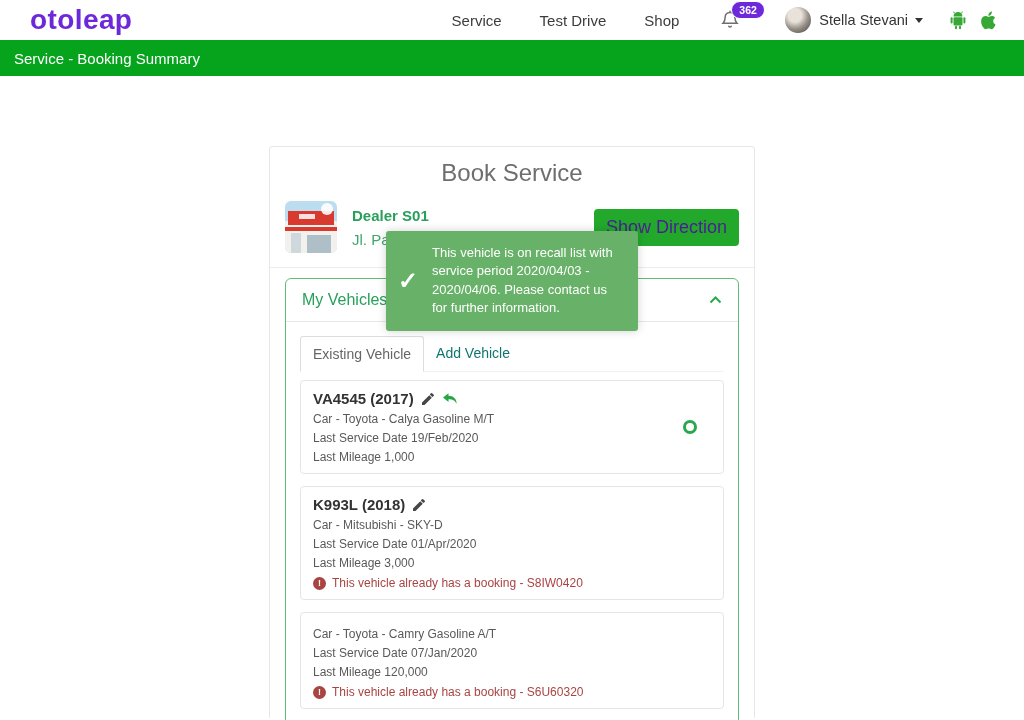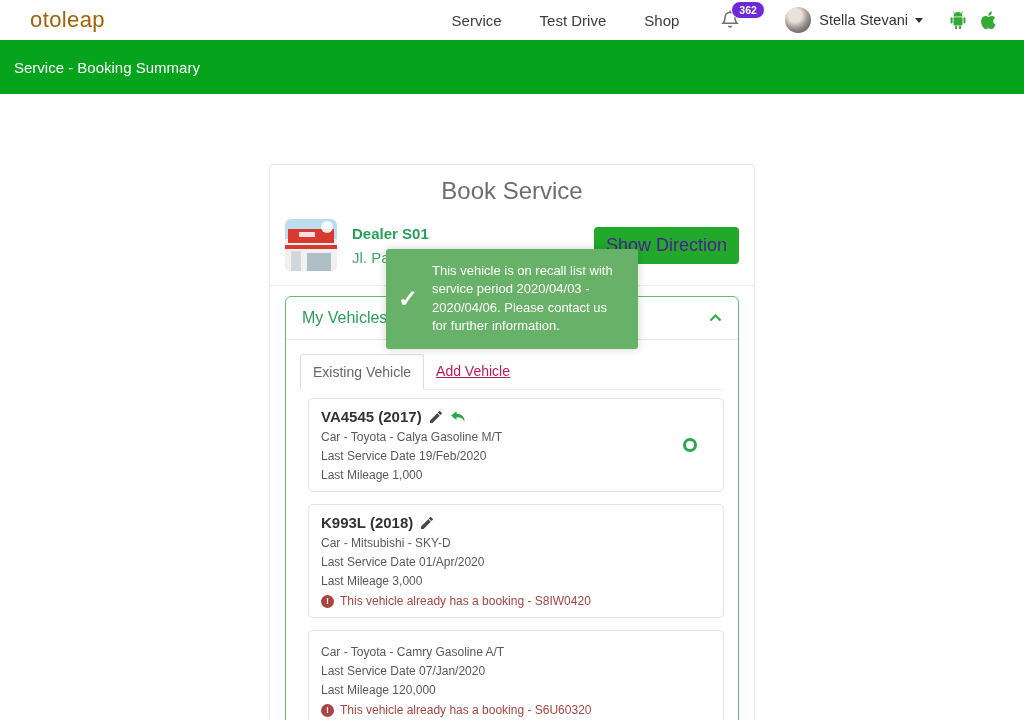--- a/index.html
+++ b/index.html
@@ -1,38 +1,38 @@
 <!DOCTYPE html>
 <html><head>
 <meta charset="utf-8">
 <style>
   * { box-sizing: border-box; margin: 0; padding: 0; }
   html, body { width: 1024px; height: 720px; overflow: hidden; background: #fff;
     font-family: "Liberation Sans", sans-serif; }
 
   
   .topbar { height: 40px; display: flex; align-items: center; padding: 0 26px 0 30px; background: #fff; }
-  .logo { font-size: 22px; font-weight: 400; color: #a16207; letter-spacing: .4px; cursor: pointer; }
+  .logo { font-size: 28px; font-weight: 700; color: #6d28d9; letter-spacing: .4px; cursor: pointer; }
   .topnav { margin-left: auto; display: flex; align-items: center; }
   .nav-link { margin-left: 38px; font-size: 15px; color: #3c3c3c; cursor: pointer; }
   .bell-wrap { position: relative; margin-left: 42px; cursor: pointer; }
   .bell-svg { display: block; }
   .badge { position: absolute; top: -9px; left: 10px; background: #6d28d9; color: #fff;
     font-size: 10.5px; font-weight: bold; padding: 2px 7px; border-radius: 10px; border: 1px solid #fff; }
   .user-wrap { display: flex; align-items: center; margin-left: 46px; cursor: pointer; }
   .avatar { width: 26px; height: 26px; border-radius: 50%;
     background: radial-gradient(circle at 38% 32%, #e8e2da 0 28%, #9a938c 55%, #4a4440 95%); }
   .user-name { margin-left: 8px; font-size: 14.5px; color: #333; }
   .caret-down { width: 0; height: 0; margin-left: 7px; border-left: 4px solid transparent;
     border-right: 4px solid transparent; border-top: 5px solid #333; }
   .store-icon { margin-left: 26px; cursor: pointer; display: flex; align-items: center; }
   .store-icon + .store-icon { margin-left: 13px; }
 
   
-  .banner { height: 54px; background: #05a41c; display: flex; align-items: center; padding-left: 14px; text-align: center; }
+  .banner { height: 36px; background: #05a41c; display: flex; align-items: center; padding-left: 14px; text-align: center; }
   .banner-title { color: #fff; font-size: 15px; }
 
   
   .toast { position: absolute; top: 85px; left: 50%; transform: translateX(-50%); width: 252px;
     background: #68b168; color: #fff; border-radius: 3px; padding: 13px 14px 13px 46px; z-index: 30;
     box-shadow: 0 0 10px rgba(0,0,0,.18); font-size: 13px; line-height: 1.42; }
   .toast-check { position: absolute; left: 12px; top: 50%; transform: translateY(-50%);
     font-size: 24px; font-weight: bold; }
   .toast-check::before { content: "✓"; }
 
@@ -56,25 +56,25 @@
   .panel-header { display: flex; align-items: center; padding: 12px 16px; border-bottom: 1px solid #e8e8e8;
     cursor: pointer; }
   .panel-title { color: #28a05a; font-size: 16px; }
   .chevron-up { margin-left: auto; }
 
   .panel-body { padding: 14px 14px 20px; }
   .tabs { display: flex; border-bottom: 1px solid #f1f1f1; }
   .tab { font-size: 14px; padding: 9px 12px; cursor: pointer; }
   .tab.active { color: #666; border: 1px solid #ddd; border-bottom: 1px solid #fff;
     border-radius: 3px 3px 0 0; margin-bottom: -1px; background: #fff; }
-  .tab.inactive { color: #be185d; text-decoration: underline; }
+  .tab.inactive { color: #0f766e; }
 
   .vehicle-list { margin-top: 8px; }
   .vehicle-card { display: flex; align-items: center; border: 1px solid #e5e5e5; border-radius: 4px;
-    padding: 9px 12px; margin-bottom: 12px; margin-left: 8px; }
+    padding: 9px 12px; margin-bottom: 12px; }
   .v-main { flex: 1; }
   .v-title-row { display: flex; align-items: center; }
   .v-title { font-size: 15px; font-weight: bold; color: #333; }
   .v-icon { margin-left: 7px; display: flex; align-items: center; cursor: pointer; }
   .v-line { font-size: 12px; color: #595959; margin-top: 5px; }
   .v-warning { font-size: 12px; color: #a94442; margin-top: 6px; display: flex; align-items: center; }
   .warn-icon { width: 13px; height: 13px; border-radius: 50%; background: #a94442; color: #fff;
     font-size: 9px; font-weight: bold; display: inline-flex; align-items: center; justify-content: center;
     margin-right: 6px; flex: none; }
   .warn-icon::before { content: "!"; }

